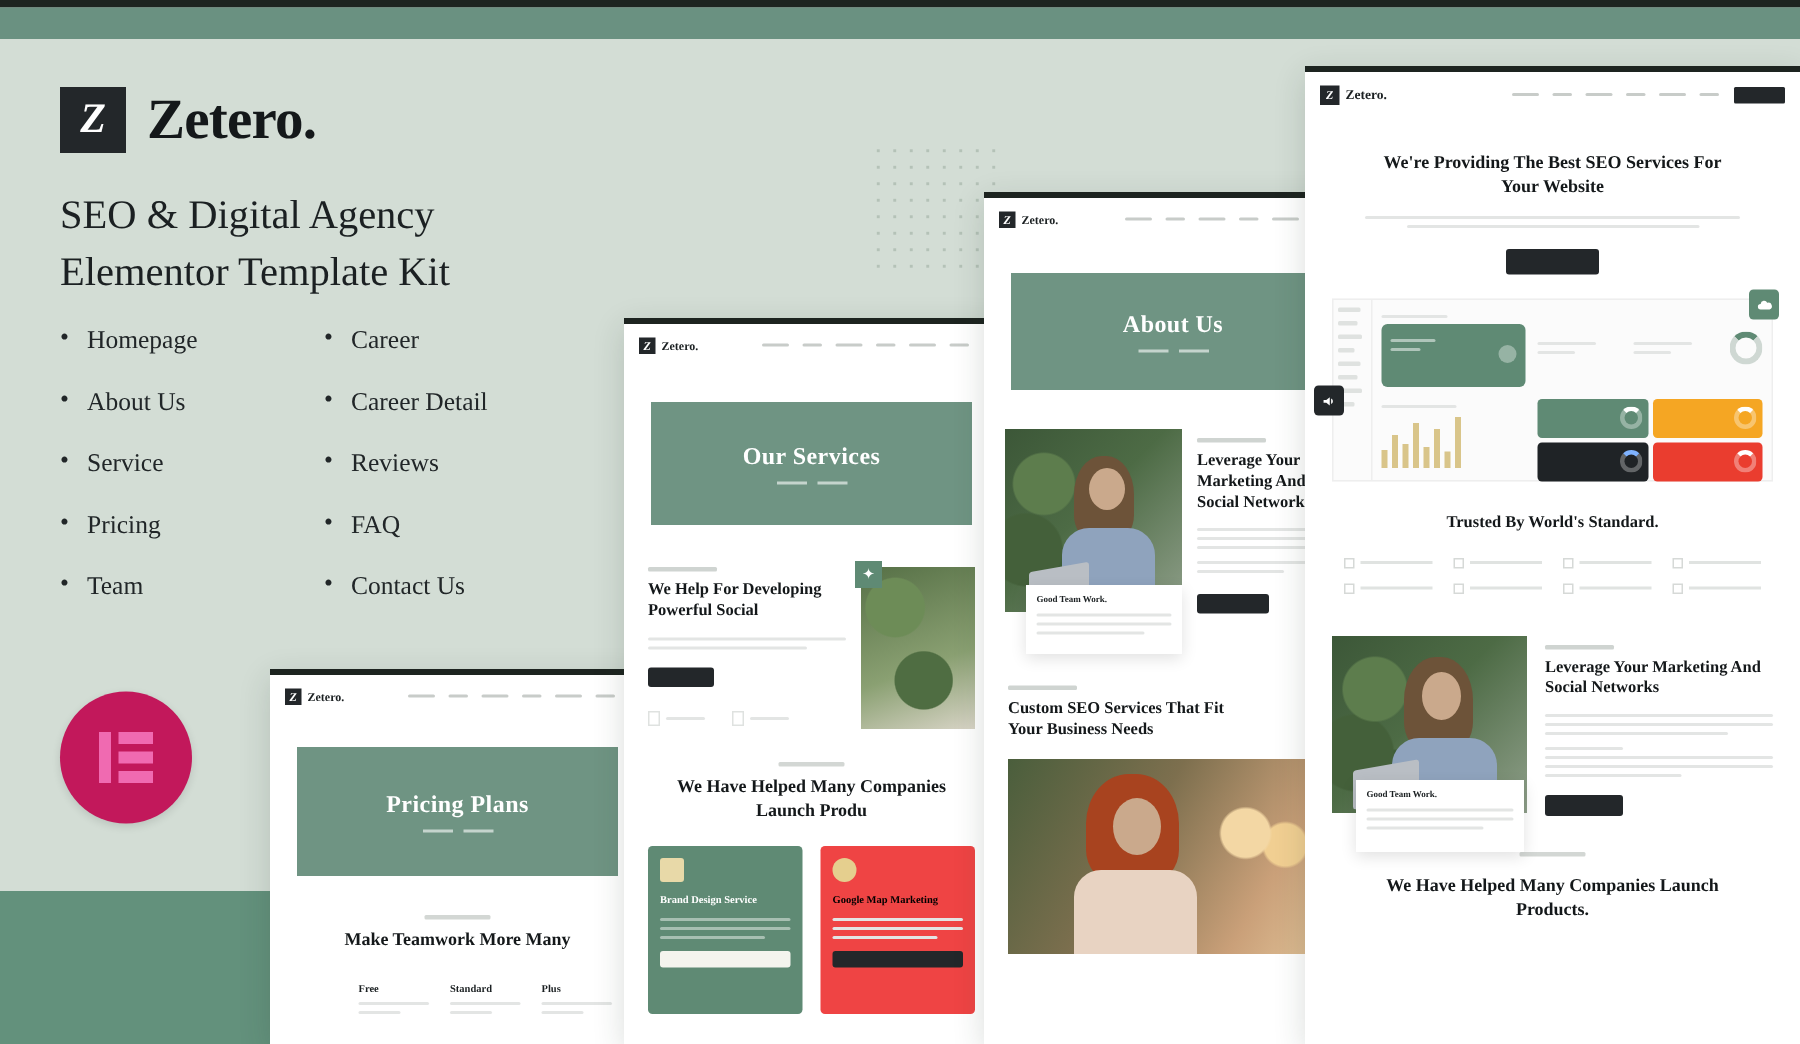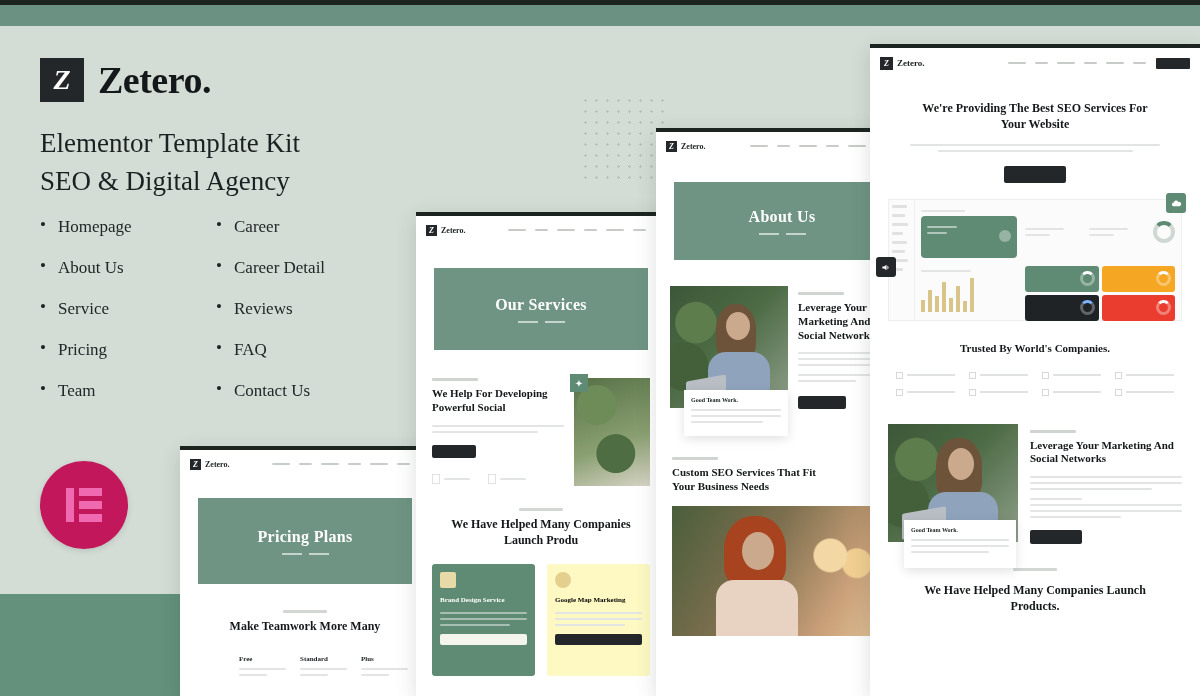--- a/index.html
+++ b/index.html
@@ -125,21 +125,21 @@
   .logoitem { display:flex; align-items:center; gap:4px; }
   .logoitem .sq { width:7px; height:7px; border:1px solid #d6d9d7; }
   .logoitem .ln2 { flex:1; height:2px; background:#e0e3e1; }
 
   .pricecols { display:flex; gap:14px; }
   .pricecol { flex:1; }
   .pricecol .pt { font-size:7px; font-weight:700; color:#1b2022; margin-bottom:5px; }
 
   .svc-card { border-radius:3px; padding:8px; }
   .svc-card.green { background:#5f8a74; color:#fff; }
-  .svc-card.white { background:#fef9c3; }
+  .svc-card.white { background:#ef4444; }
   .svc-icon { width:16px; height:16px; border-radius:2px; margin-bottom:8px; }
   .svc-title { font-size:7px; font-weight:700; line-height:1.3; }
   .svc-btn { height:11px; border-radius:2px; margin-top:8px; }
 
   .float-icon { position:absolute; width:20px; height:20px; background:#23272a; border-radius:3px; display:flex; align-items:center; justify-content:center; }
   .float-icon svg { width:11px; height:11px; fill:#fff; }
   .badge-star { position:absolute; width:18px; height:18px; background:#5f8a74; display:flex; align-items:center; justify-content:center; color:#fff; font-size:10px; }
 
   .center-title { text-align:center; font-weight:700; color:#14181a; line-height:1.3; }
   .center-eyebrow { width:44px; height:3px; background:#d3d7d4; border-radius:1px; margin:0 auto 6px; }
@@ -156,22 +156,22 @@
   <div class="dotgrid dg1"></div>
   <div class="dotgrid dg2"></div>
   <div class="dotgrid dg3"></div>
 
   <div class="left-panel">
     <div class="brandrow">
       <div class="brand-badge">Z</div>
       <div class="brand-name">Zetero.</div>
     </div>
     <div class="kit-title">
+      <div>SEO &amp; Digital Agency</div>
       <div>Elementor Template Kit</div>
-      <div>SEO &amp; Digital Agency</div>
     </div>
     <div class="feature-lists">
       <ul class="col-a">
         <li>Homepage</li>
         <li>About Us</li>
         <li>Service</li>
         <li>Pricing</li>
         <li>Team</li>
       </ul>
       <ul class="col-b">
@@ -472,21 +472,21 @@
           </svg>
       </div>
       <div class="float-icon" style="right:-4px; top:-6px; background:#5f8a74;">
         <svg viewBox="0 0 24 24">
             <path d="M19 18H6a4 4 0 010-8 5 5 0 019.6-1.5A4 4 0 0119 18z"></path>
           </svg>
       </div>
     </div>
 
     <div style="padding:20px 26px 0;">
-      <div class="center-title" style="font-size:11px;">Trusted By World's Companies.</div>
+      <div class="center-title" style="font-size:11px;">Trusted By World's Standard.</div>
       <div class="logogrid" style="margin-top:16px;">
         <div class="logoitem">
             <div class="sq"></div>
             <div class="ln2"></div>
           </div>
         <div class="logoitem">
             <div class="sq"></div>
             <div class="ln2"></div>
           </div>
         <div class="logoitem">

